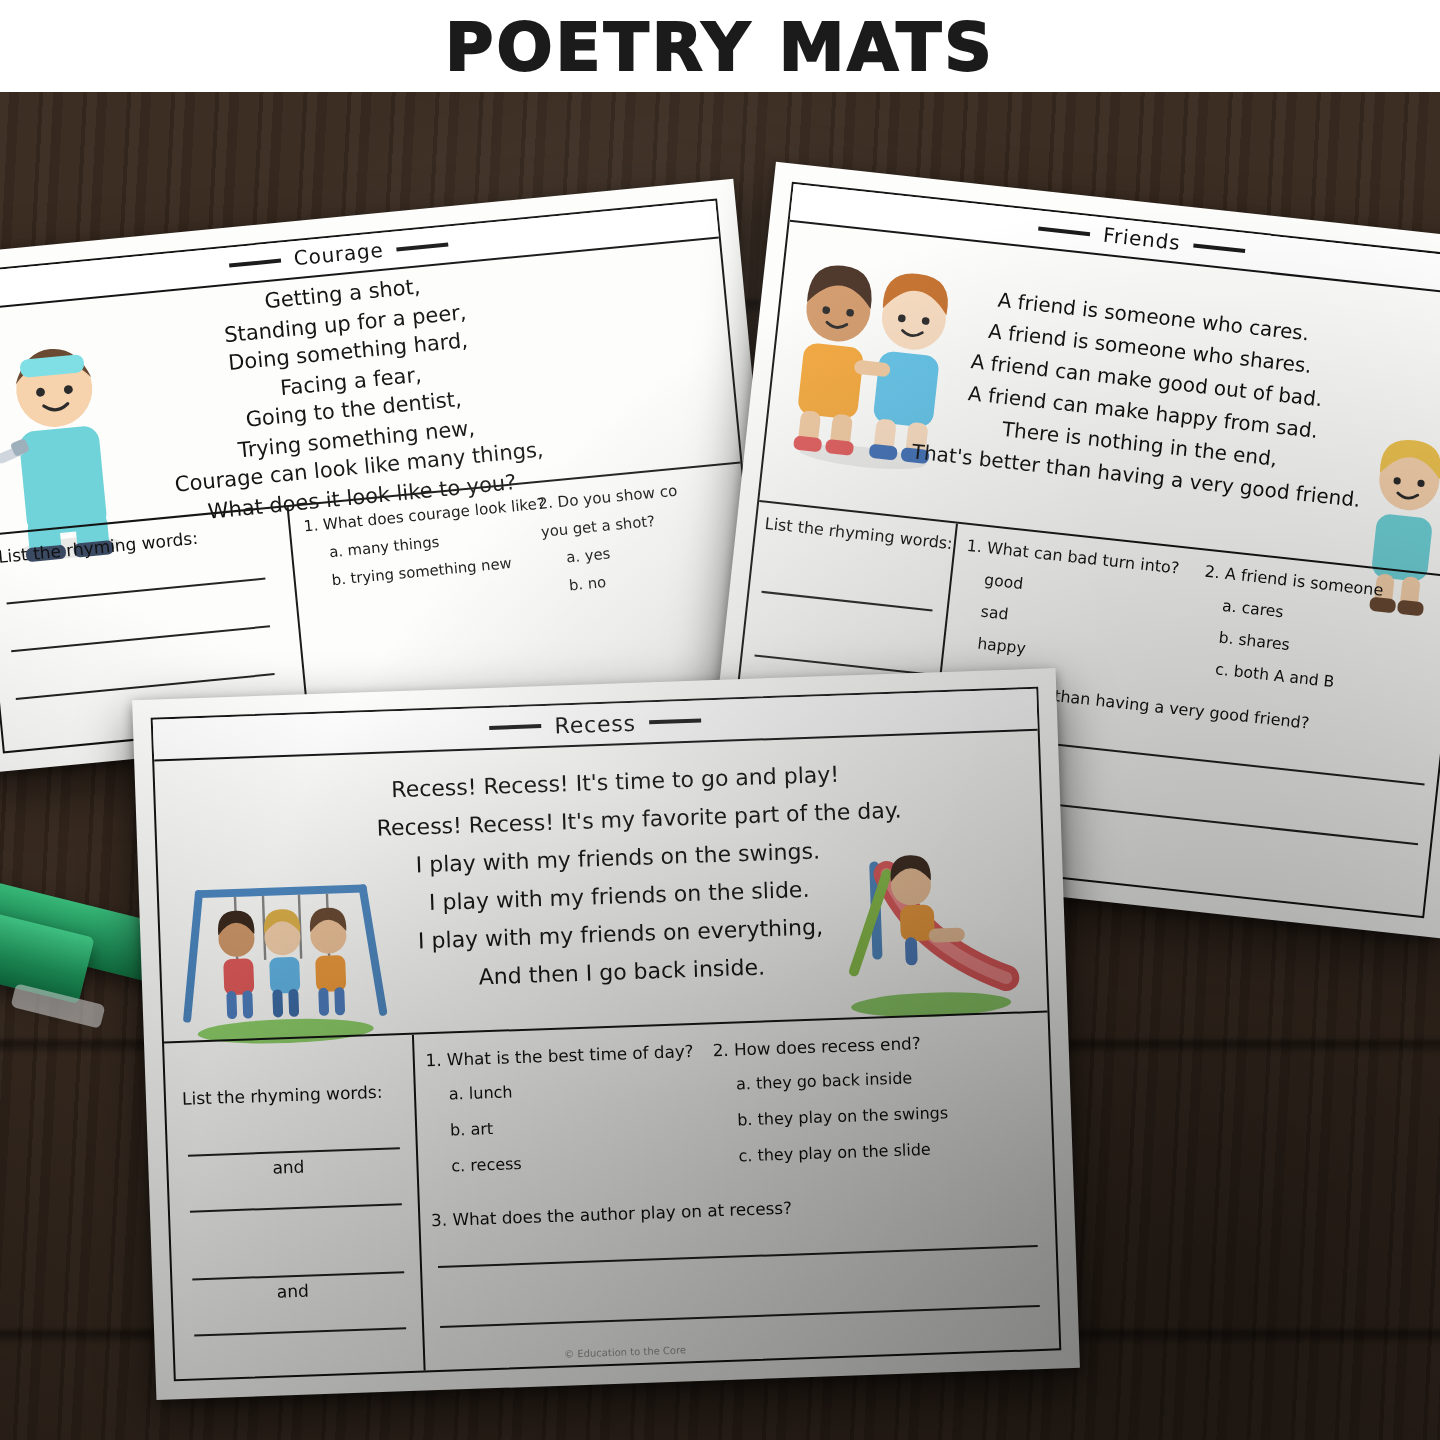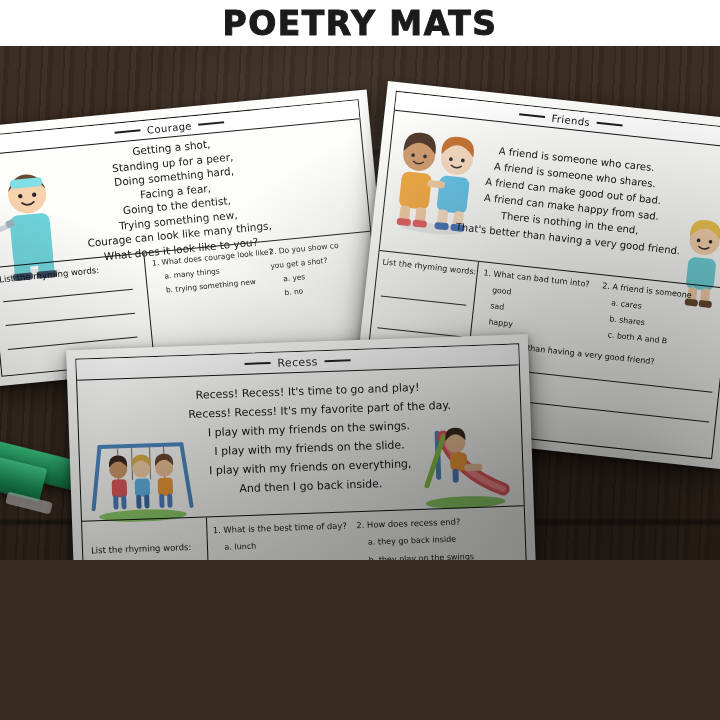--- a/index.html
+++ b/index.html
@@ -1,21 +1,21 @@
 <!DOCTYPE html>
 <html><head>
 <meta charset="utf-8">
 <style>
   html,body{margin:0;padding:0;}
   body{
     width:720px;height:720px;overflow:hidden;
     font-family:"Liberation Sans", sans-serif;
     background:#3a2b20;
   }
-  .stage{position:relative;width:720px;height:560px;overflow:hidden;}
+  .stage{position:relative;width:720px;height:720px;overflow:hidden;}
 
   
   .banner{
     position:absolute;left:0;top:0;width:720px;height:46px;
     background:#ffffff;z-index:60;
     display:flex;align-items:center;justify-content:center;
   }
   .banner h1{
     margin:0;
     font-family:"DejaVu Sans", sans-serif;

